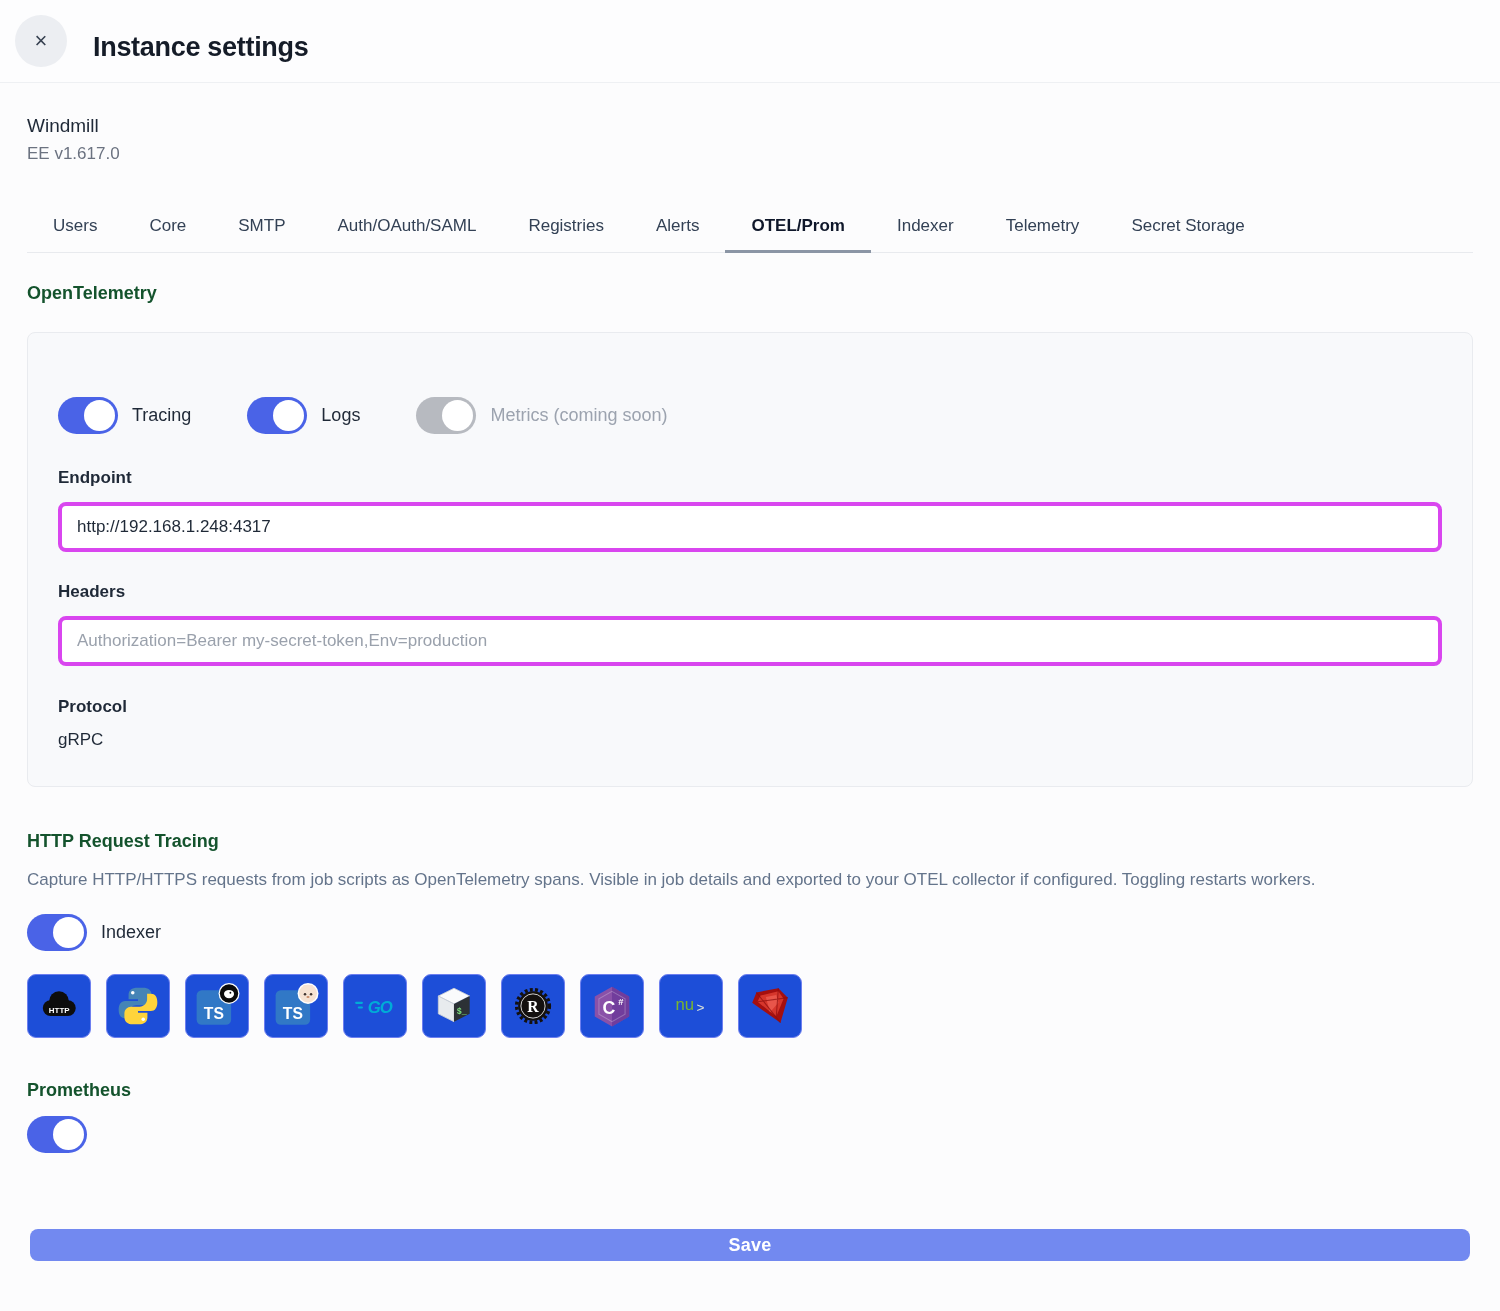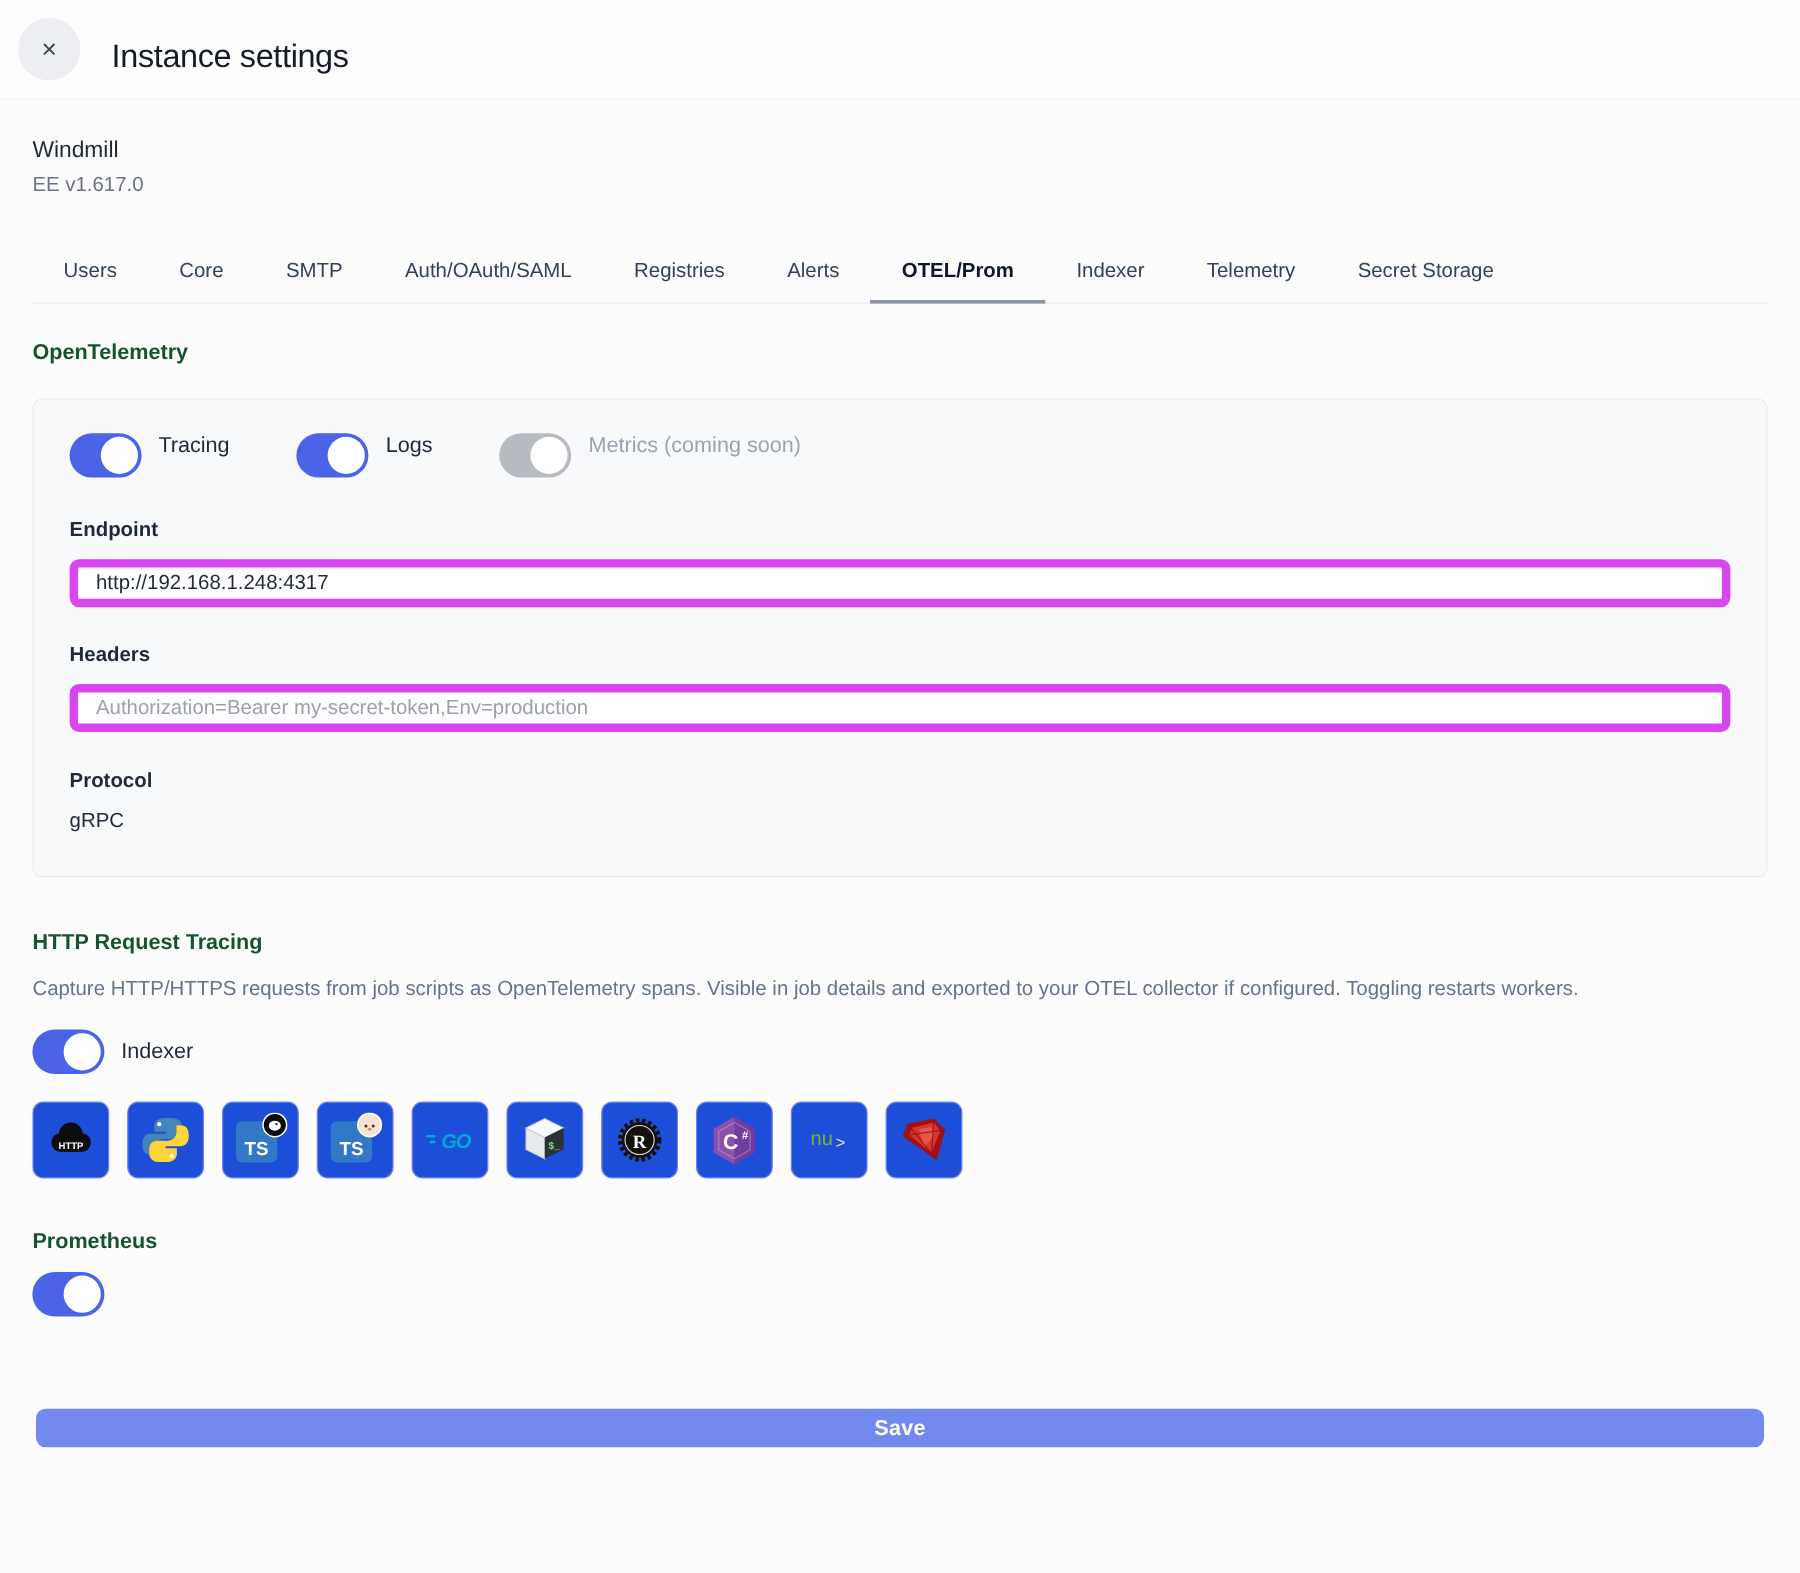--- a/index.html
+++ b/index.html
@@ -5,50 +5,50 @@
   * { margin:0; padding:0; box-sizing:border-box; }
   html,body { width:1500px; height:1311px; background:#fcfcfd; overflow:hidden;
     font-family:"Liberation Sans", sans-serif; color:#1f2937; }
 
   
   .header { display:flex; align-items:center; gap:26px; padding:15px 15px; background:#fdfdfe;
     border-bottom:1px solid #eef0f3; }
   .close-btn { width:52px; height:52px; border-radius:50%; background:#eceef2; border:none;
     display:flex; align-items:center; justify-content:center; font-size:22px; color:#374151;
     cursor:pointer; flex:none; }
-  .page-title { font-size:27px; font-weight:400; color:#151c28; letter-spacing:-.3px;margin-top:12px; }
+  .page-title { font-size:27px; font-weight:700; color:#151c28; letter-spacing:-.3px;margin-top:12px; }
 
   
   .main { padding:0 27px; }
   .instance-block { margin-top:32px; }
   .instance-name { font-size:19px; color:#1f2937; }
   .instance-version { font-size:17px; color:#6b7280; margin-top:7px; }
 
   
   .tabs { display:flex; margin-top:38px; border-bottom:1px solid #e8eaee; }
   .tab { padding:14px 26px; font-size:17px; color:#334155; cursor:pointer; white-space:nowrap;
     border-bottom:3px solid transparent; margin-bottom:-1px; }
   .tab.active { font-weight:700; color:#0f172a; border-bottom-color:#8b95a5; }
 
   
   .section-title { margin-top:30px; font-size:18px; font-weight:700; color:#14532d; }
   .panel { margin-top:28px; background:#f8f9fb; border:1px solid #e9ebef; border-radius:8px;
     padding:28px 30px 36px 30px; }
   .toggle-row { display:flex; align-items:center; gap:56px; }
-  .toggle-group { display:flex; align-items:flex-start; gap:14px; }
+  .toggle-group { display:flex; align-items:center; gap:14px;margin-top:36px; }
   .toggle { display:inline-block; width:60px; height:37px; border-radius:19px; background:#4a63e7;
     position:relative; flex:none; cursor:pointer; }
   .toggle .knob { position:absolute; top:3px; right:3px; width:31px; height:31px; border-radius:50%;
     background:#fff; }
   .toggle.disabled { background:#b7bac0; cursor:default; }
   .toggle-label { font-size:18px; color:#1f2937; }
   .toggle-label.muted { color:#9ca3af; }
   .field-label { font-size:17px; font-weight:700; color:#1f2937; }
   .mt36 { margin-top:34px; } .mt30 { margin-top:30px; } .mt32 { margin-top:31px; }
-  .text-input { margin-top:14px; display:block; width:100%; height:40px; border:7px solid #d946ef;
+  .text-input { margin-top:14px; display:block; width:100%; height:50px; border:4px solid #d946ef;
     border-radius:8px; background:#fff; padding:0 15px; font-size:17px; color:#1f2937;
     font-family:"Liberation Sans", sans-serif; }
   .text-input::placeholder { color:#9aa1ac; }
   .protocol-value { margin-top:13px; font-size:17px; color:#1f2937; }
 
   
   .sub-section { margin-top:44px; }
   .sub-desc { margin-top:14px; font-size:17px; color:#64748b; line-height:27px; max-width:1430px; }
   .enabled-row { margin-top:21px; display:flex; align-items:center; gap:14px; }
   .lang-row { margin-top:23px; display:flex; gap:15px; }

